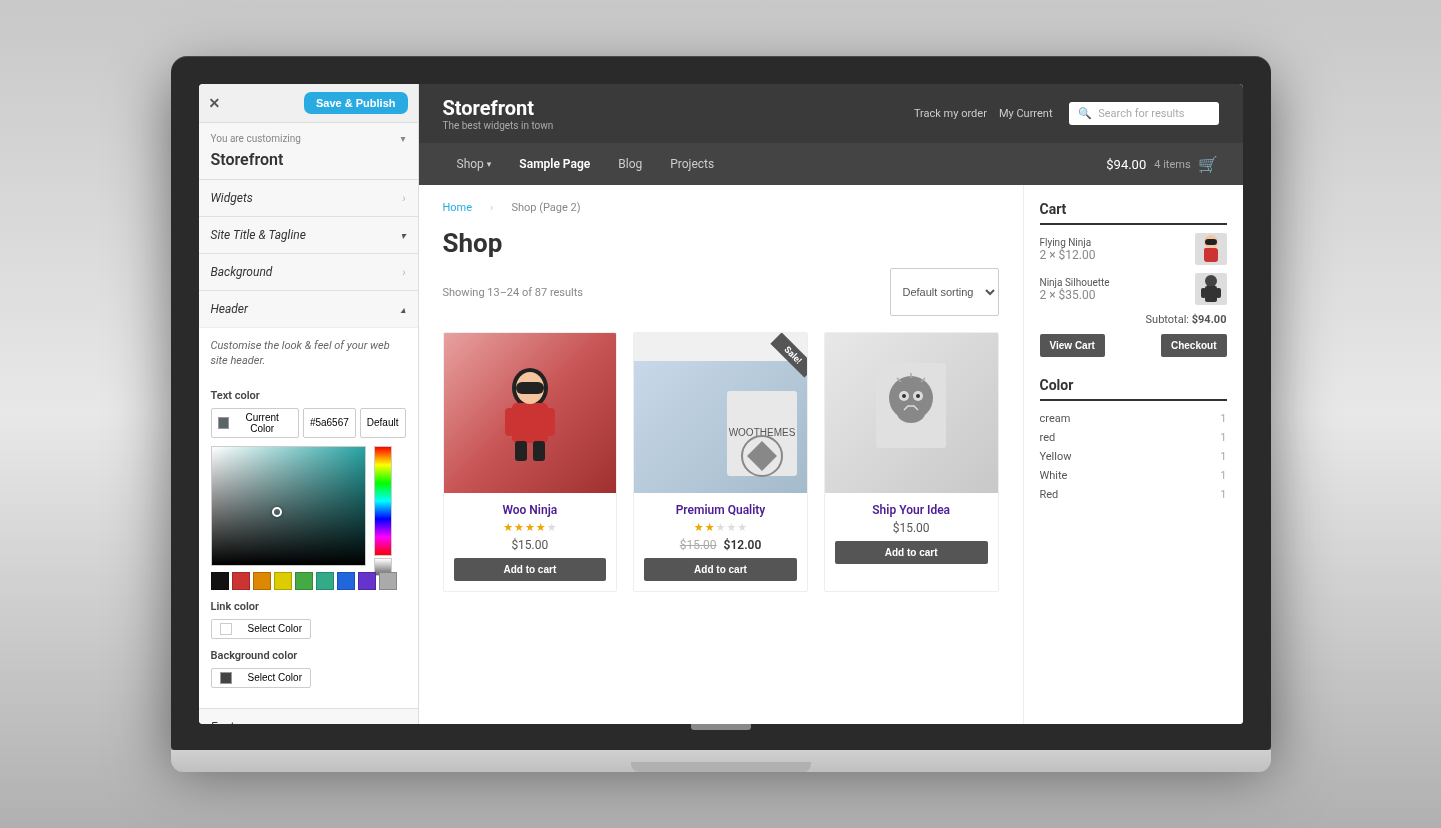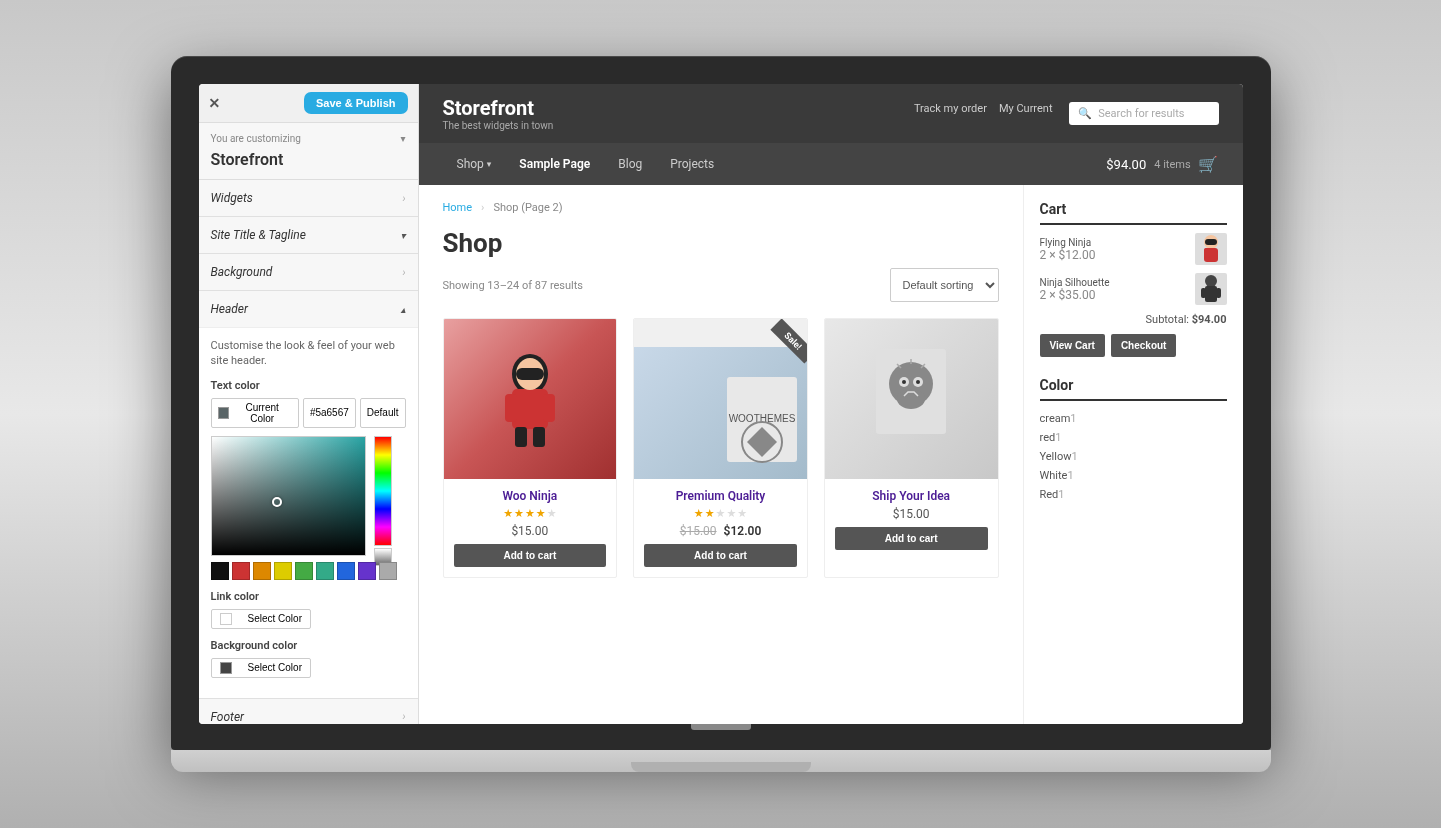--- a/index.html
+++ b/index.html
@@ -128,22 +128,23 @@
 
     .header-section-content {
       padding: 10px 12px;
       background: #fff;
       border-top: 1px solid #eee;
     }
 
     .customize-desc {
       font-size: 11px;
       color: #666;
-      margin-bottom: 10px;
+      margin-bottom: 20px;
       line-height: 1.4;
+      font-style: italic;
     }
 
     .field-label {
       font-size: 11px;
       font-weight: 600;
       color: #444;
       margin-bottom: 6px;
     }
 
     .color-buttons {
@@ -278,20 +279,21 @@
       font-weight: 700;
       color: #fff;
     }
     .store-brand-tagline {
       font-size: 10px;
       color: #aaa;
     }
 
     .store-header-right {
       display: flex;
+      align-items: center;
       gap: 16px;
     }
 
     .header-links {
       display: flex;
       gap: 12px;
     }
 
     .header-link {
       font-size: 11px;
@@ -364,21 +366,21 @@
       overflow-y: auto;
       background: #fff;
     }
 
     .breadcrumb {
       font-size: 11px;
       color: #888;
       margin-bottom: 14px;
       display: flex;
       align-items: center;
-      gap: 9px;
+      gap: 18px;
     }
 
     .breadcrumb-link { color: #29abe2; cursor: pointer; }
     .breadcrumb-sep { color: #ccc; }
 
     .shop-title {
       font-size: 26px;
       font-weight: 700;
       color: #333;
       margin-bottom: 10px;
@@ -388,21 +390,21 @@
       display: flex;
       justify-content: space-between;
       align-items: center;
       margin-bottom: 16px;
     }
 
     .results-text { font-size: 11px; color: #888; }
 
     .sort-select {
       font-size: 11px;
-      padding: 9px 8px;
+      padding: 16px 8px;
       border: 1px solid #ccc;
       border-radius: 2px;
       background: #fff;
       color: #555;
     }
 
     .products-grid {
       display: grid;
       grid-template-columns: repeat(3, 1fr);
       gap: 16px;
@@ -589,20 +591,21 @@
       text-align: right;
       font-size: 11px;
       color: #555;
       margin: 8px 0;
     }
 
     .cart-buttons {
       display: flex;
       gap: 6px;
       margin-top: 6px;
+      justify-content: space-between;
     }
 
     .view-cart-btn {
       padding: 6px 10px;
       background: #555;
       color: #fff;
       border: none;
       font-size: 10px;
       font-weight: 600;
       cursor: pointer;
@@ -619,20 +622,21 @@
       cursor: pointer;
       border-radius: 2px;
     }
 
     .color-filter-list {
       list-style: none;
     }
 
     .color-filter-item {
       display: flex;
+      justify-content: space-between;
       font-size: 11px;
       color: #555;
       padding: 3px 0;
       cursor: pointer;
     }
     .color-filter-count { color: #aaa; }
 
     
     .laptop-notch {
       width: 60px;

